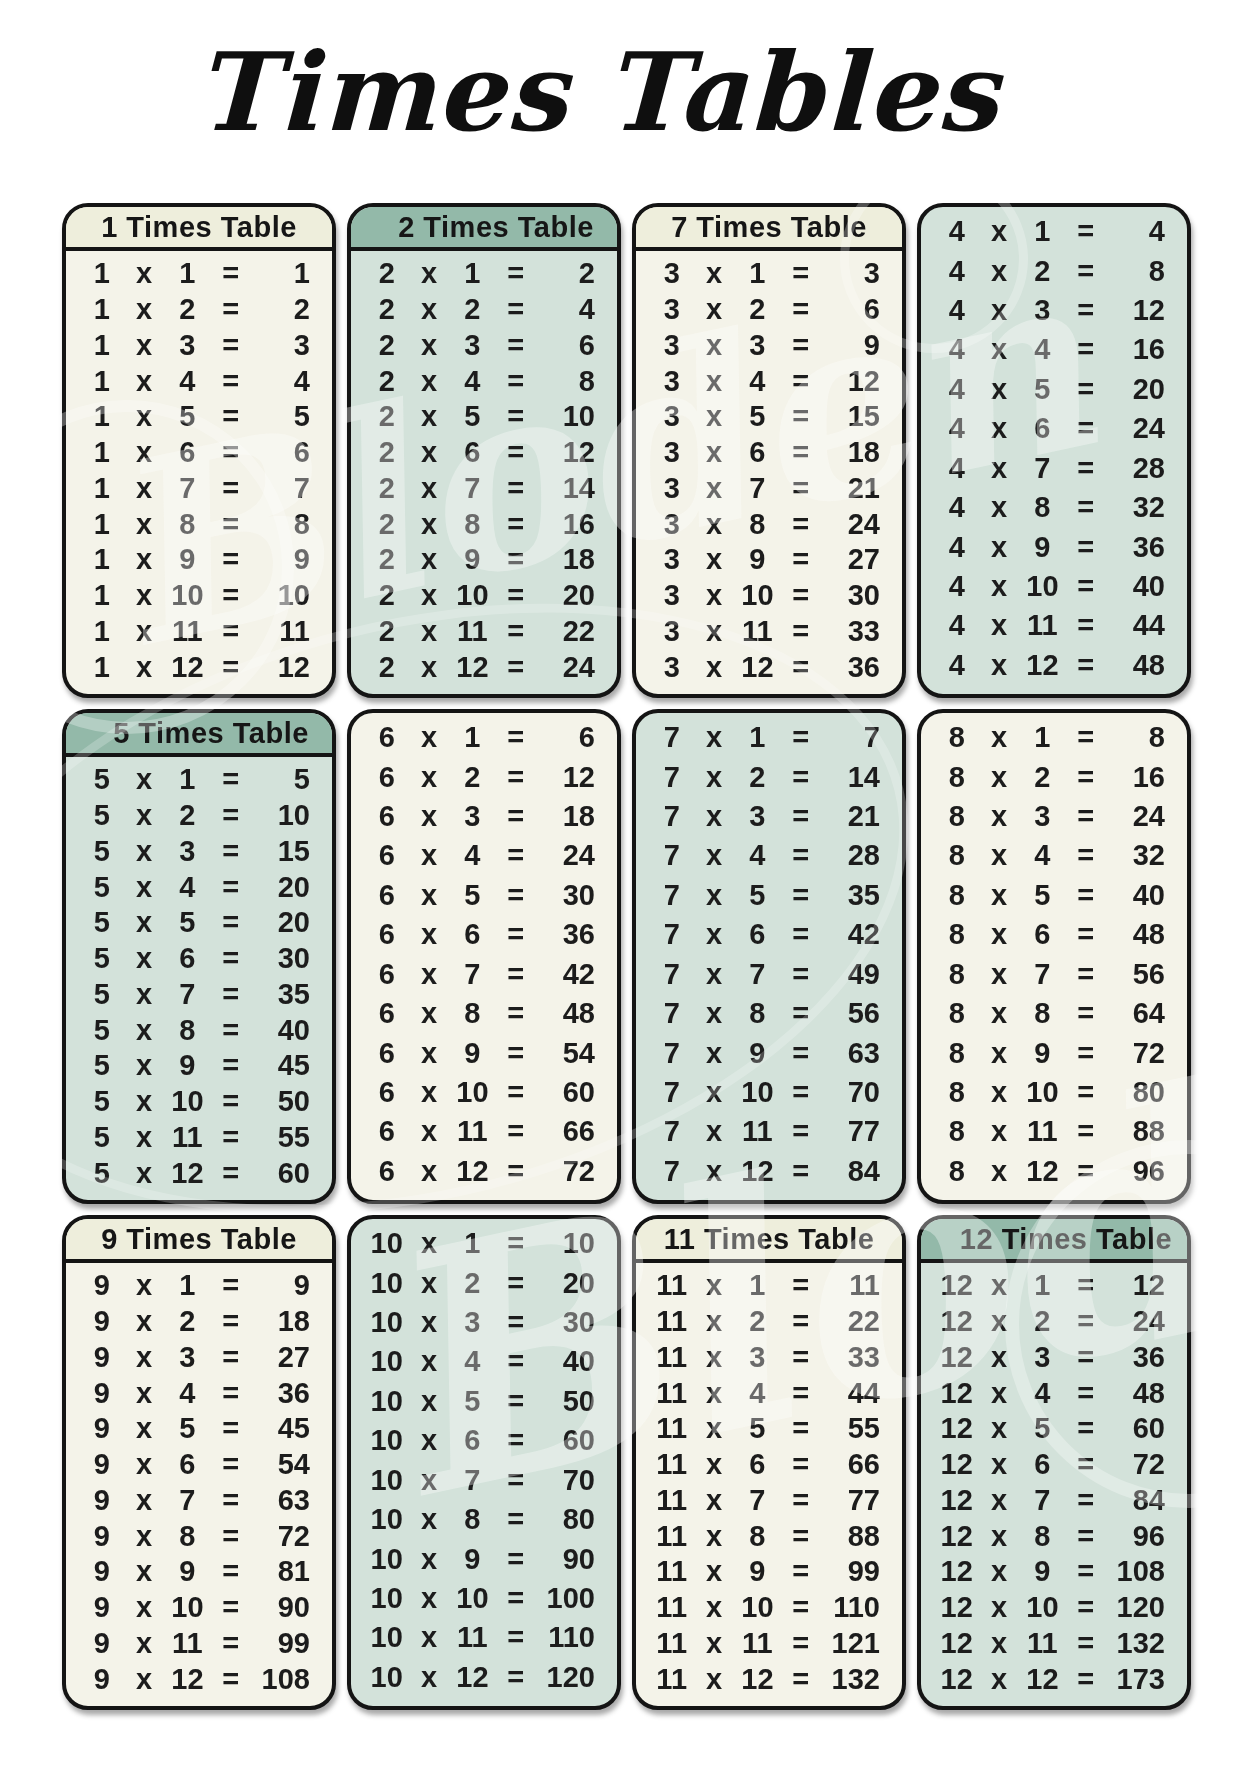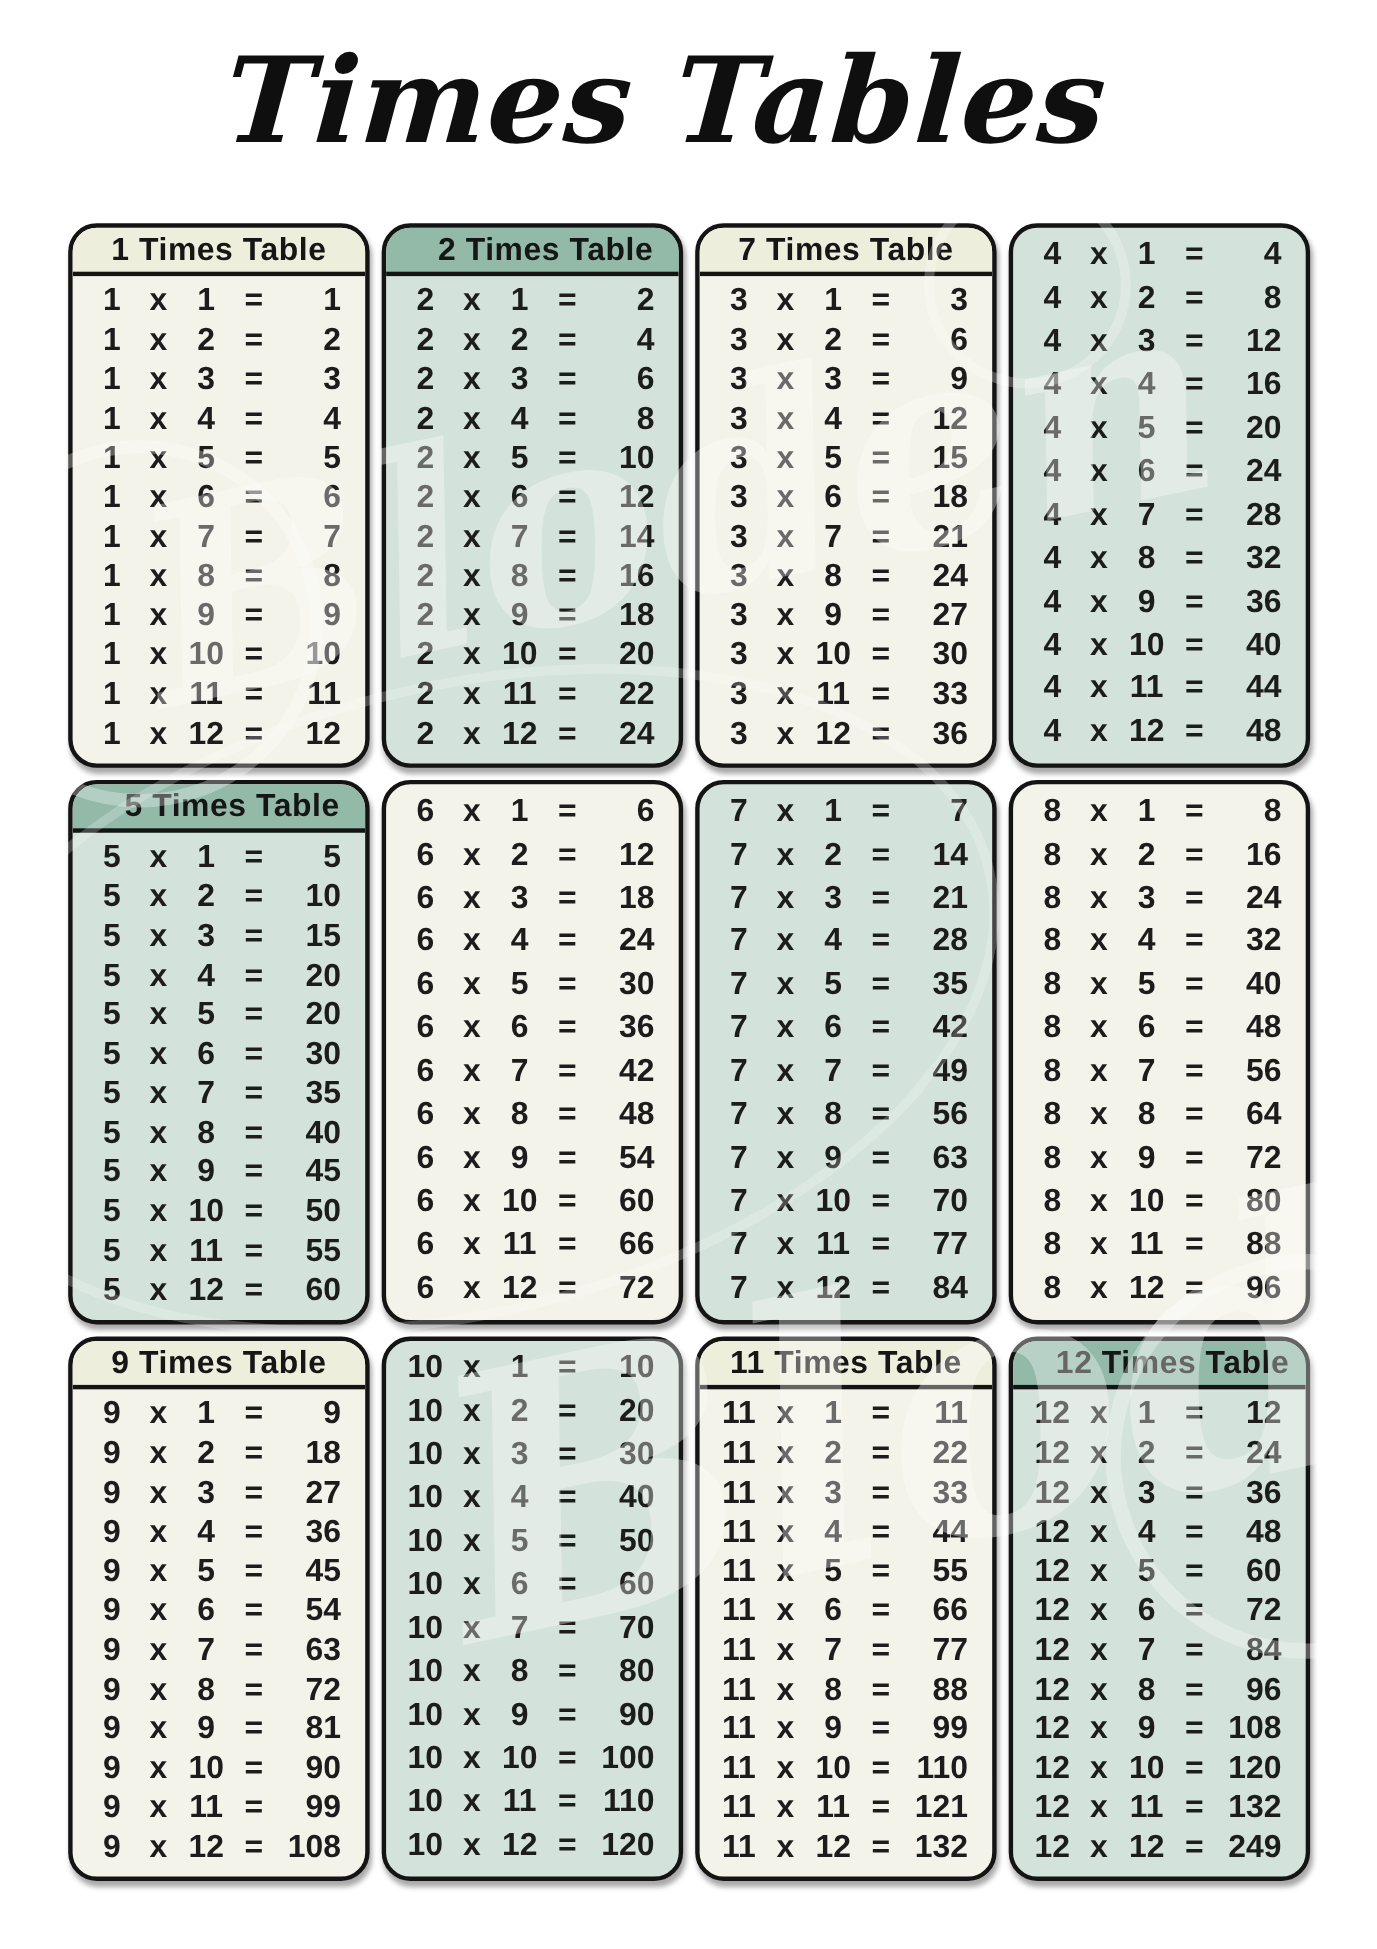--- a/index.html
+++ b/index.html
@@ -1125,21 +1125,21 @@
           <span class="c c1">x</span>
           <span class="c c2">11</span>
           <span class="c c3">=</span>
           <span class="c c4">132</span>
         </div>
         <div class="row">
           <span class="c c0">12</span>
           <span class="c c1">x</span>
           <span class="c c2">12</span>
           <span class="c c3">=</span>
-          <span class="c c4">249</span>
+          <span class="c c4">173</span>
         </div>
       </div>
     </div>
   </div>
 
 <span class="wm wm-text-1">Bloden</span>
 <span class="wm wm-text-2">Bloden</span>
 <div class="wm-ring wm-ring-1"></div>
 <div class="wm-ring wm-ring-2"></div>
 <div class="wm-ring wm-ring-3"></div>

